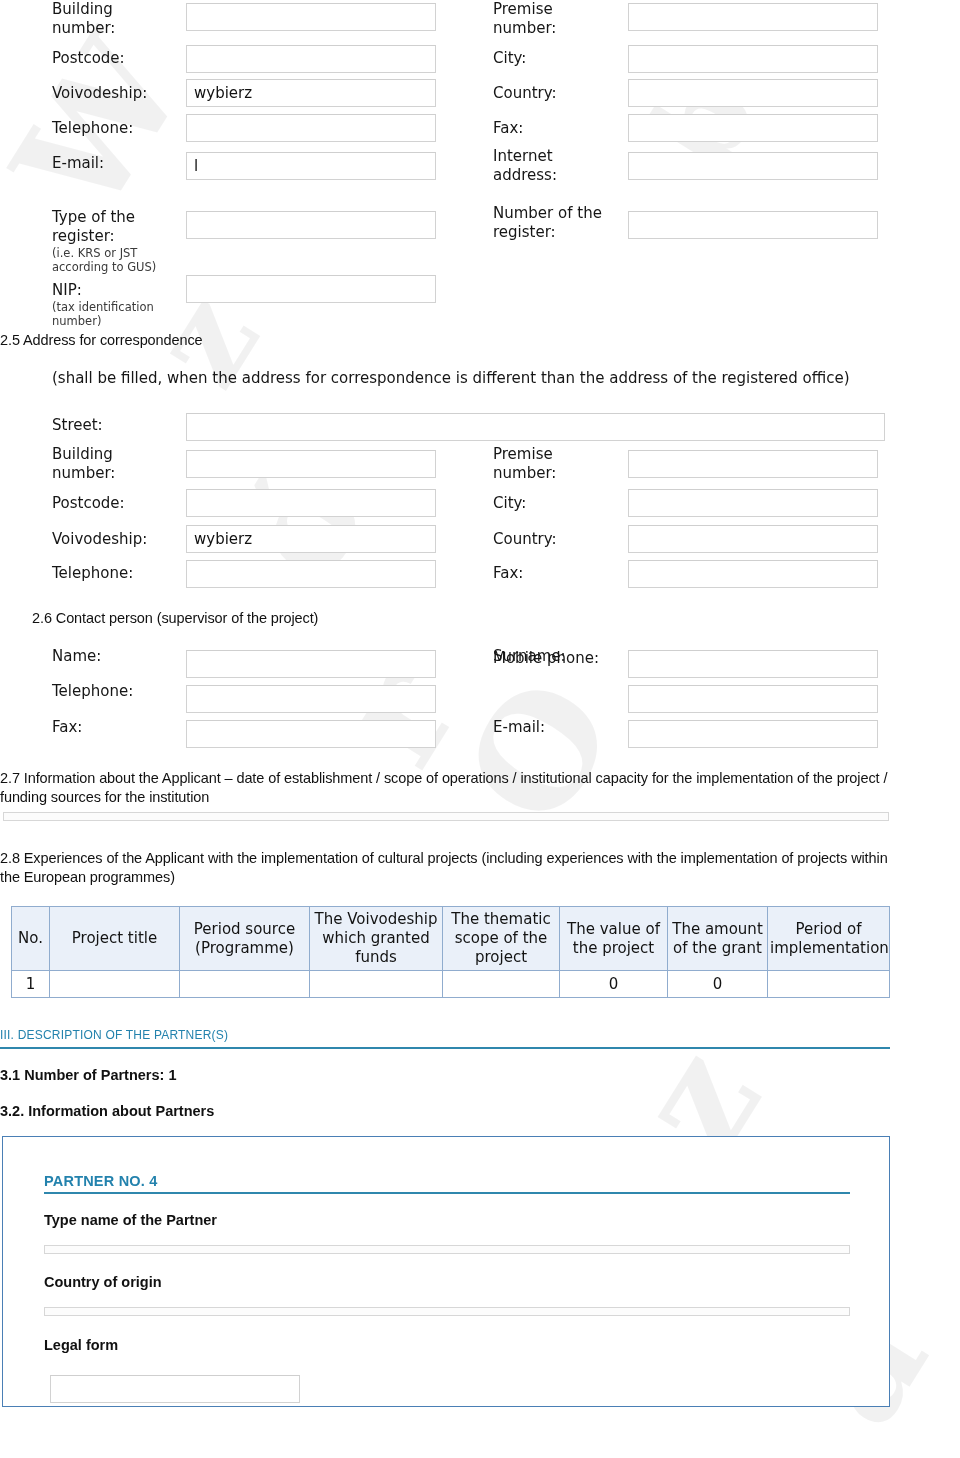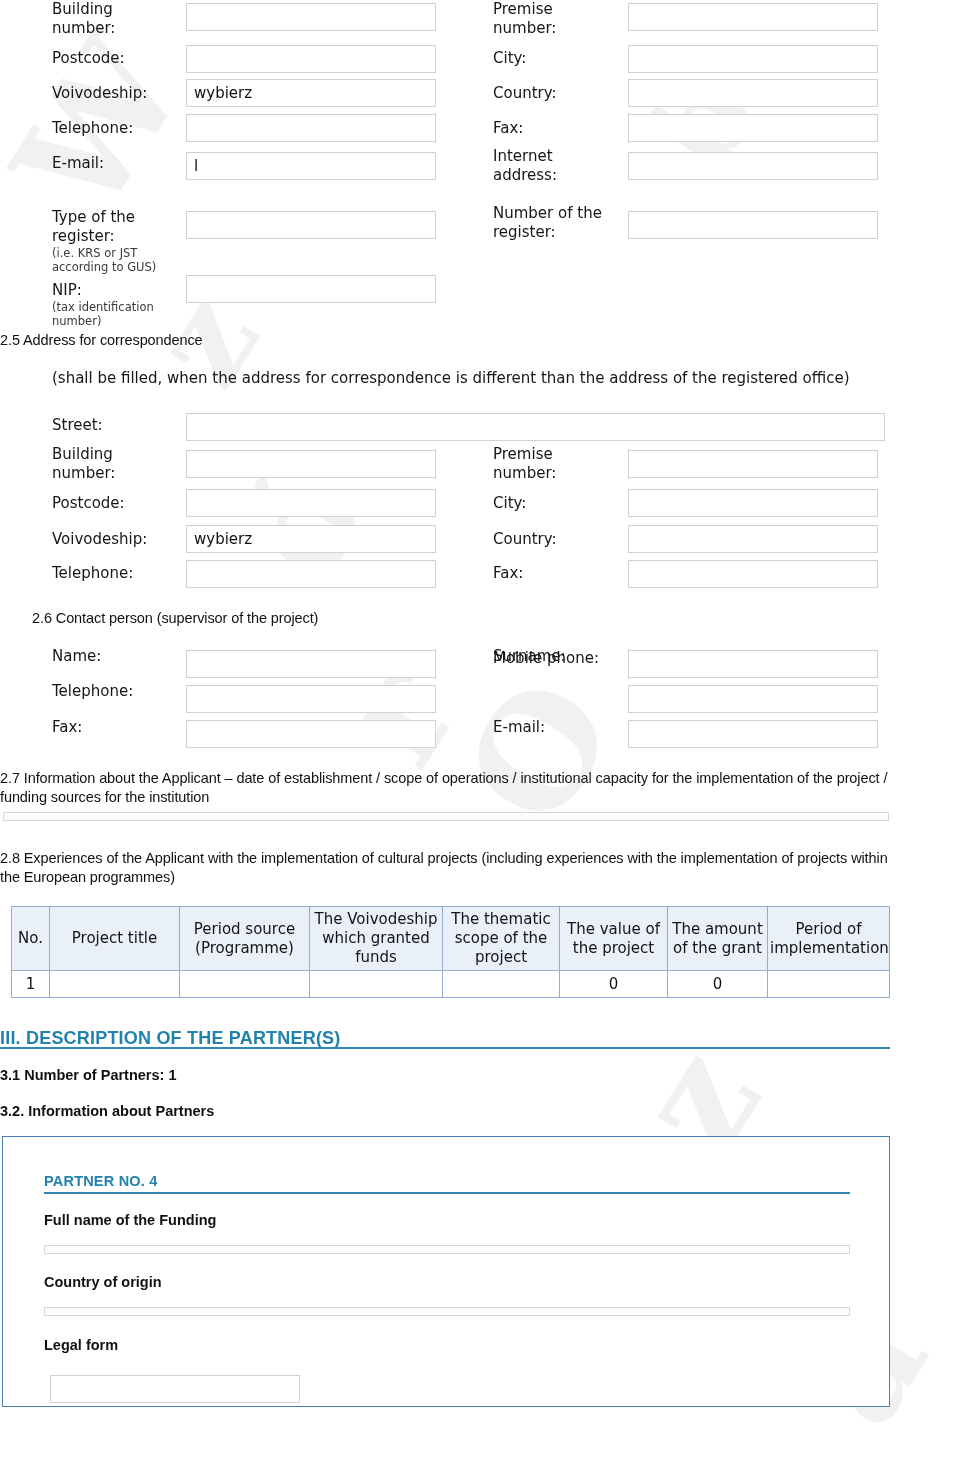--- a/index.html
+++ b/index.html
@@ -81,22 +81,22 @@
   .sec-note {
     position: absolute;
     font-size: 15px;
     line-height: 20px;
     color: #161616;
   }
 
   .roman-head {
     position: absolute;
     font-family: "Liberation Sans", sans-serif;
-    font-weight: bold;
-    font-size: 18px;
+    font-weight: normal;
+    font-size: 12px;
     letter-spacing: 0.2px;
     color: #2382ad;
     padding-bottom: 3px;
   }
   .roman-rule {
     position: absolute;
     height: 2px;
     background: #2f87ad;
   }
 
@@ -341,21 +341,21 @@
 
 <div class="sub-head" style="left:0px; top:1067px;">3.1 Number of Partners: 1</div>
 
 <div class="sub-head" style="left:0px; top:1103px;">3.2. Information about Partners</div>
 
 <div id="partner-panel" style="left:2px; top:1136px; width:888px; height:271px;"></div>
 
 <div class="partner-title" style="left:44px; top:1173px;">PARTNER NO. 4</div>
 <div class="partner-rule" style="left:44px; top:1192px; width:806px;"></div>
 
-<div class="partner-field-label" style="left:44px; top:1212px;">Full name of the Funding</div>
+<div class="partner-field-label" style="left:44px; top:1212px;">Type name of the Partner</div>
 <div class="fld-box thin" style="left:44px; top:1245px; width:806px; height:9px; padding:0;"></div>
 
 <div class="partner-field-label" style="left:44px; top:1274px;">Country of origin</div>
 <div class="fld-box thin" style="left:44px; top:1307px; width:806px; height:9px; padding:0;"></div>
 
 <div class="partner-field-label" style="left:44px; top:1337px;">Legal form</div>
 <div class="fld-box" style="left:50px; top:1375px; width:250px; height:28px;"></div>
 
 </div>
 

